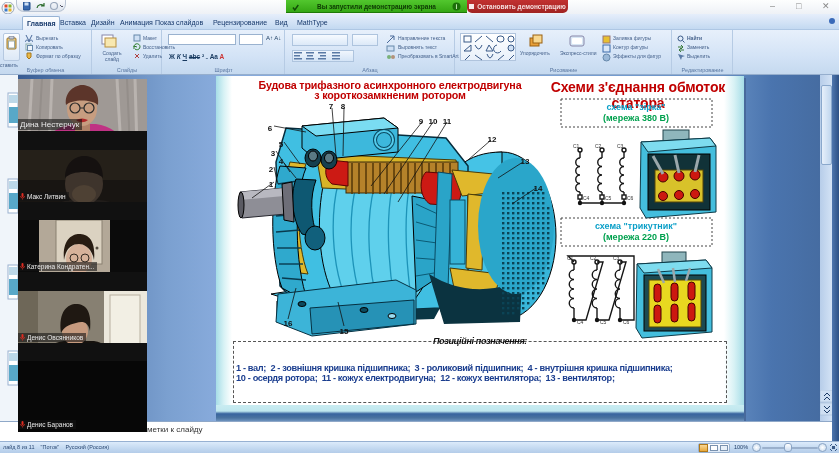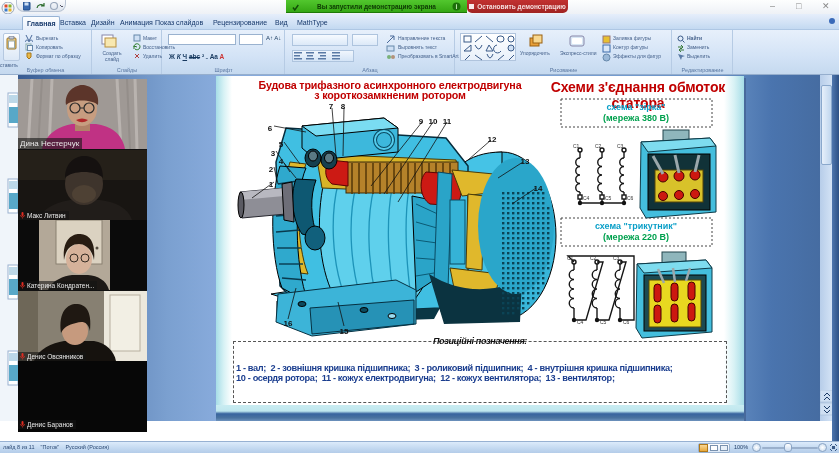--- a/index.html
+++ b/index.html
@@ -31,21 +31,21 @@
 #scrollthumb{left:821px;top:85px;width:11px;height:80px;background:linear-gradient(90deg,#e7f0fb,#c0d6ee);border:1px solid #8aa8cc;border-radius:2px;}
 #winframe{left:832px;top:75px;width:7px;height:366px;background:linear-gradient(90deg,#4e76ae,#2d5185);}
 
 #notes{left:0;top:421px;width:832px;height:20px;background:#fff;border-top:1px solid #8fa8c8;font-size:8px;color:#333;}
 #statusbar{left:0;top:441px;width:839px;height:12px;background:linear-gradient(#dcebfb,#c2d8f0 60%,#b4cce9);border-top:1px solid #97b1d2;font-size:5.5px;color:#2c4a74;}
 
 .sred{color:#c00000;font-weight:bold;}
 #legendbox{left:233px;top:341px;width:494px;height:62px;border:1px dashed #555;font-size:9.2px;color:#1b3e8f;font-weight:bold;line-height:10px;padding:7px 2px;letter-spacing:-0.35px;white-space:nowrap;}
 
 #vstrip{left:18px;top:79px;width:129px;height:353px;background:#111;}
-.vid{position:absolute;left:0;width:129px;height:71px;overflow:hidden;}
+.vid{position:absolute;left:0;width:129px;height:52px;overflow:hidden;}
 .vlabel{position:absolute;left:0;bottom:1px;background:rgba(20,20,20,0.6);color:#e8e8e8;font-size:6.5px;line-height:9px;padding:0 3px 0 2px;white-space:nowrap;}
 .mic{display:inline-block;width:5px;height:7px;vertical-align:-1px;margin-right:2px;}
 </style></head>
 <body>
 <div id="root">
   <div class="abs" id="titlebar"></div>
   <div class="abs" id="qat">
       <svg style="position:absolute;left:6px;top:2px;" width="40" height="9">
         <rect x="0" y="0" width="7" height="8" rx="1" fill="#3a6ab0" stroke="#1e4a88"></rect>
         <rect x="1.5" y="0.5" width="4" height="3" fill="#cfe0f4"></rect>
@@ -244,20 +244,23 @@
   <div class="abs" style="left:744px;top:78px;width:2px;height:343px;background:rgba(40,60,100,0.35);"></div>
   <div class="abs" id="scrollbar"></div>
   <div class="abs" id="scrollthumb"></div>
   <svg class="abs" style="left:820px;top:390px;" width="13" height="26">
       <rect x="0" y="0" width="13" height="12" fill="#cfdff2" stroke="#9ab2cf" stroke-width="0.5"></rect>
       <rect x="0" y="13" width="13" height="12" fill="#cfdff2" stroke="#9ab2cf" stroke-width="0.5"></rect>
       <path d="M4,6 l3,-3 l3,3 M4,10 l3,-3 l3,3" stroke="#1e3c66" fill="none"></path>
       <path d="M4,16 l3,3 l3,-3 M4,20 l3,3 l3,-3" stroke="#1e3c66" fill="none"></path>
     </svg>
   <div class="abs" id="winframe"></div>
+  <div class="abs" id="notes">
+      <span style="position:absolute;left:147px;top:3px;">метки к слайду</span>
+    </div>
   <div class="abs" id="statusbar">
     <span style="position:absolute;left:3px;top:2px;">лайд 8 из 11&nbsp;&nbsp;&nbsp;&nbsp;"Поток"&nbsp;&nbsp;&nbsp;&nbsp;Русский (Россия)</span>
     <div style="position:absolute;left:698px;top:1px;width:32px;height:10px;background:linear-gradient(#fefefe,#dce8f6);border:1px solid #9ab2cf;border-radius:2px;"></div>
     <div style="position:absolute;left:699px;top:2px;width:9px;height:8px;background:linear-gradient(#f8d898,#e8a83a);border:1px solid #b07818;"></div>
     <div style="position:absolute;left:710px;top:3px;width:8px;height:6px;background:#fff;border:1px solid #7a92af;"></div>
     <div style="position:absolute;left:720px;top:3px;width:8px;height:6px;background:#e8f0f8;border:1px solid #7a92af;"></div>
     <span style="position:absolute;left:734px;top:2px;color:#1e3c66;">100%</span>
     <div style="position:absolute;left:752px;top:1px;width:9px;height:9px;border-radius:50%;background:radial-gradient(#ffffff,#c2d6ec);border:1px solid #8aa4c4;"></div>
     <div style="position:absolute;left:762px;top:5px;width:56px;height:2px;background:#9ab0cc;border-radius:1px;"></div>
     <div style="position:absolute;left:784px;top:1px;width:8px;height:9px;border-radius:3px;background:linear-gradient(#ffffff,#c8daf0);border:1px solid #8aa4c4;"></div>

